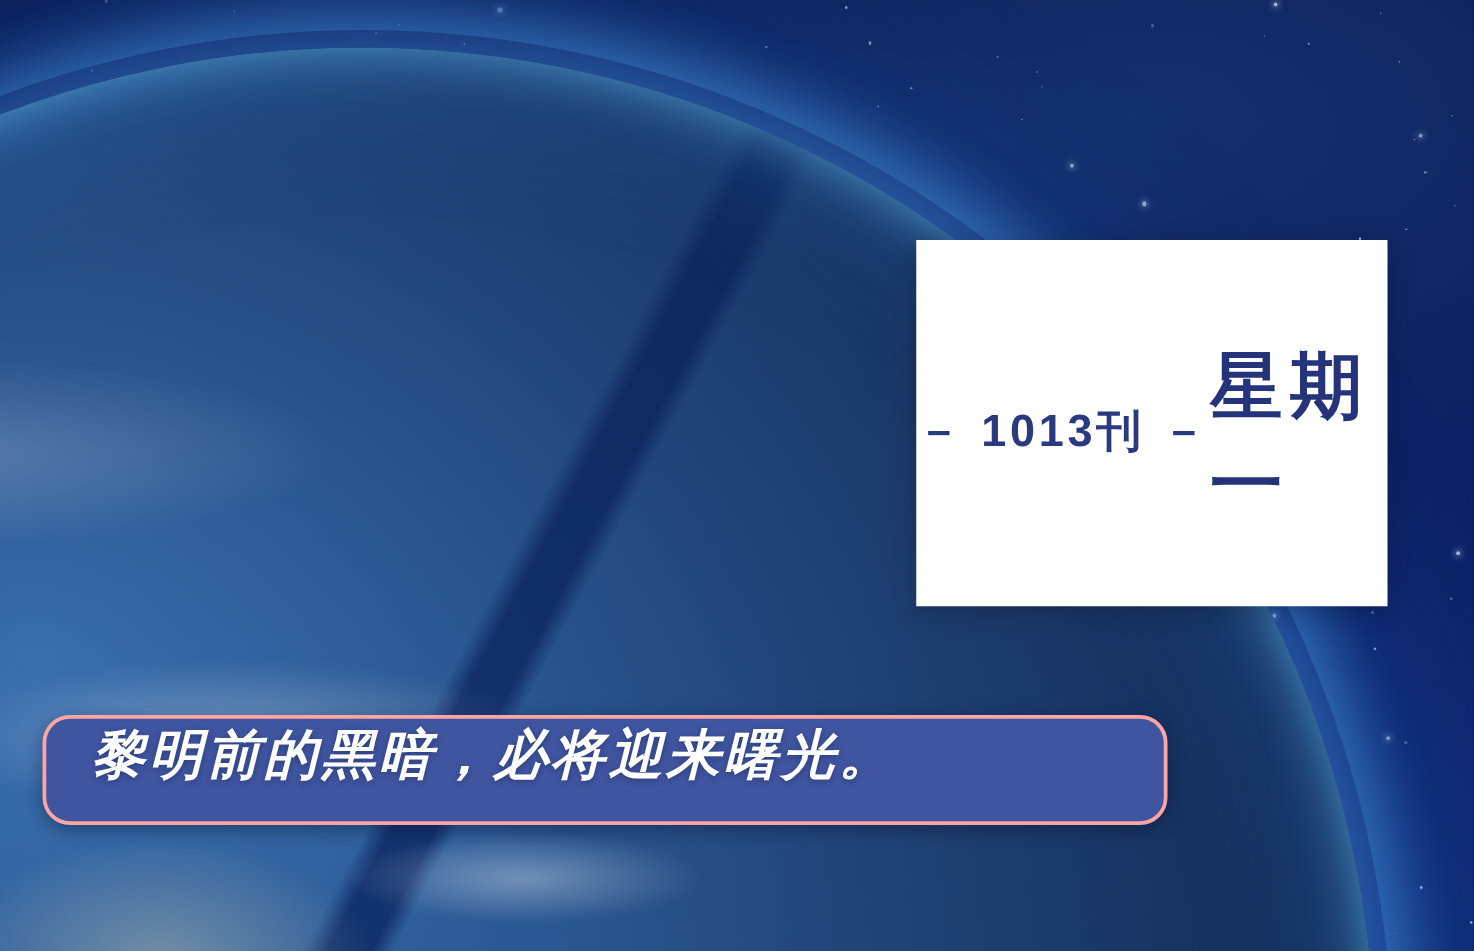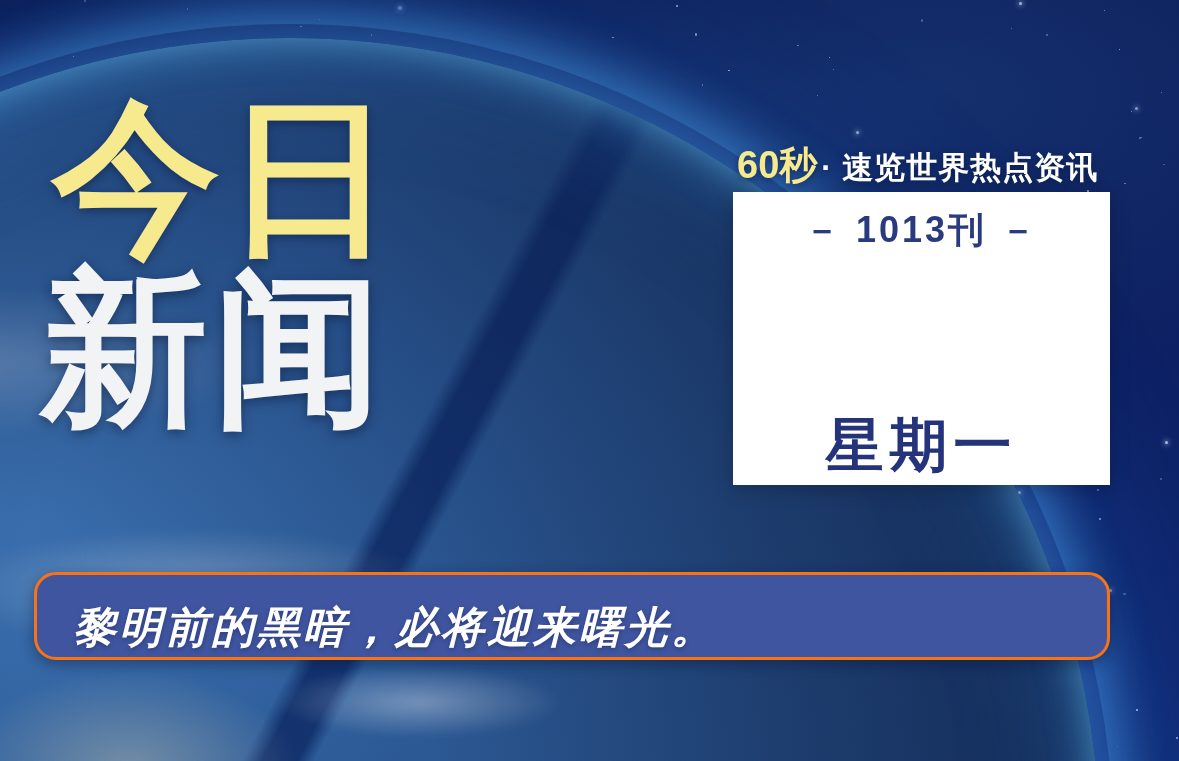--- a/index.html
+++ b/index.html
@@ -155,23 +155,23 @@
   .tag-rest { font-size:31px; color:#ffffff; letter-spacing:1px; margin-left:4px; }
 
   
   .card {
     position:absolute;
     left:733px; top:192px;
     width:377px; height:293px;
     background:#ffffff;
     z-index:7;
     display:flex;
-    flex-direction:column;
+    flex-direction:row;
     align-items:center;
-    justify-content:space-between;
+    justify-content:center;
     padding-top:14px;
     box-shadow:0 4px 18px rgba(0,0,0,0.22);
   }
   .issue {
     font-size:36px;
     font-weight:bold;
     color:#2a3a7e;
     letter-spacing:3px;
     white-space:nowrap;
   }
@@ -187,27 +187,27 @@
     font-size:62px;
     font-weight:bold;
     color:#25347a;
     letter-spacing:6px;
   }
 
   
   .quote {
     position:absolute;
     left:34px; top:572px;
-    width:1076px; height:88px;
+    width:900px; height:88px;
     background:#4055a0;
-    border:3px solid #f97316;
+    border:3px solid #fca5a5;
     border-radius:22px;
     z-index:8;
     display:flex;
-    align-items:flex-end;
+    align-items:flex-start;
     box-shadow:0 4px 14px rgba(5,15,45,0.4);
   }
   .quote-text {
     color:#ffffff;
     font-size:43px;
     font-weight:bold;
     letter-spacing:3px;
     font-style:italic;
     padding-left:36px;
     white-space:nowrap;
@@ -297,28 +297,21 @@
   <div class="earth-wrap">
     <div class="earth-body"></div>
     <div class="land"></div>
 
     <div class="clouds"></div>
     <div class="shade"></div>
     <div class="atmo"></div>
   </div>
 
 
-  <div class="headline">
-    <div class="hl-line hl-1">今日</div>
-    <div class="hl-line hl-2">新闻</div>
-  </div>
-
-  <div class="tagline">
-    <span class="tag-60">60秒</span><span class="tag-rest">· 速览世界热点资讯</span>
-  </div>
+
 
   <div class="card">
     <div class="issue">－ 1013刊 －</div>
     <div class="weekday">星期一</div>
   </div>
 
   <div class="quote">
     <span class="quote-text">黎明前的黑暗，必将迎来曙光。</span>
   </div>
 

